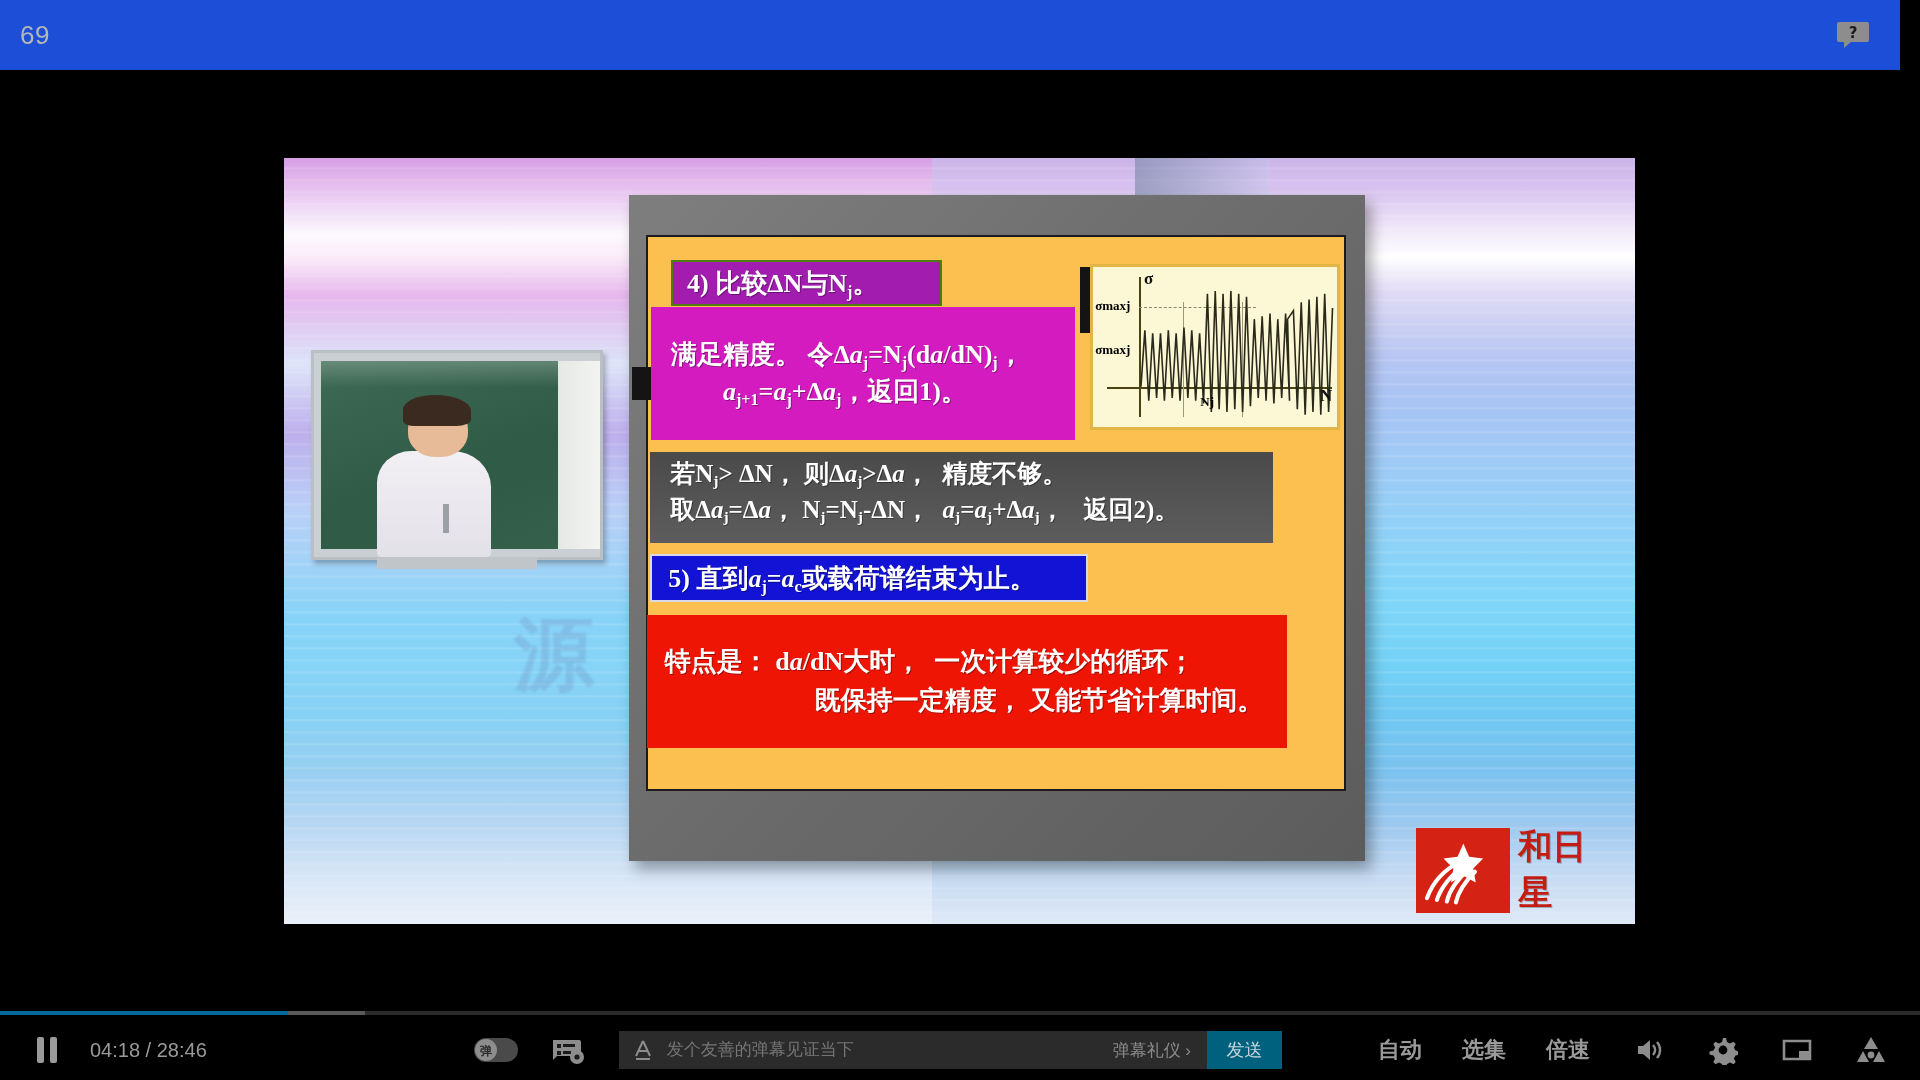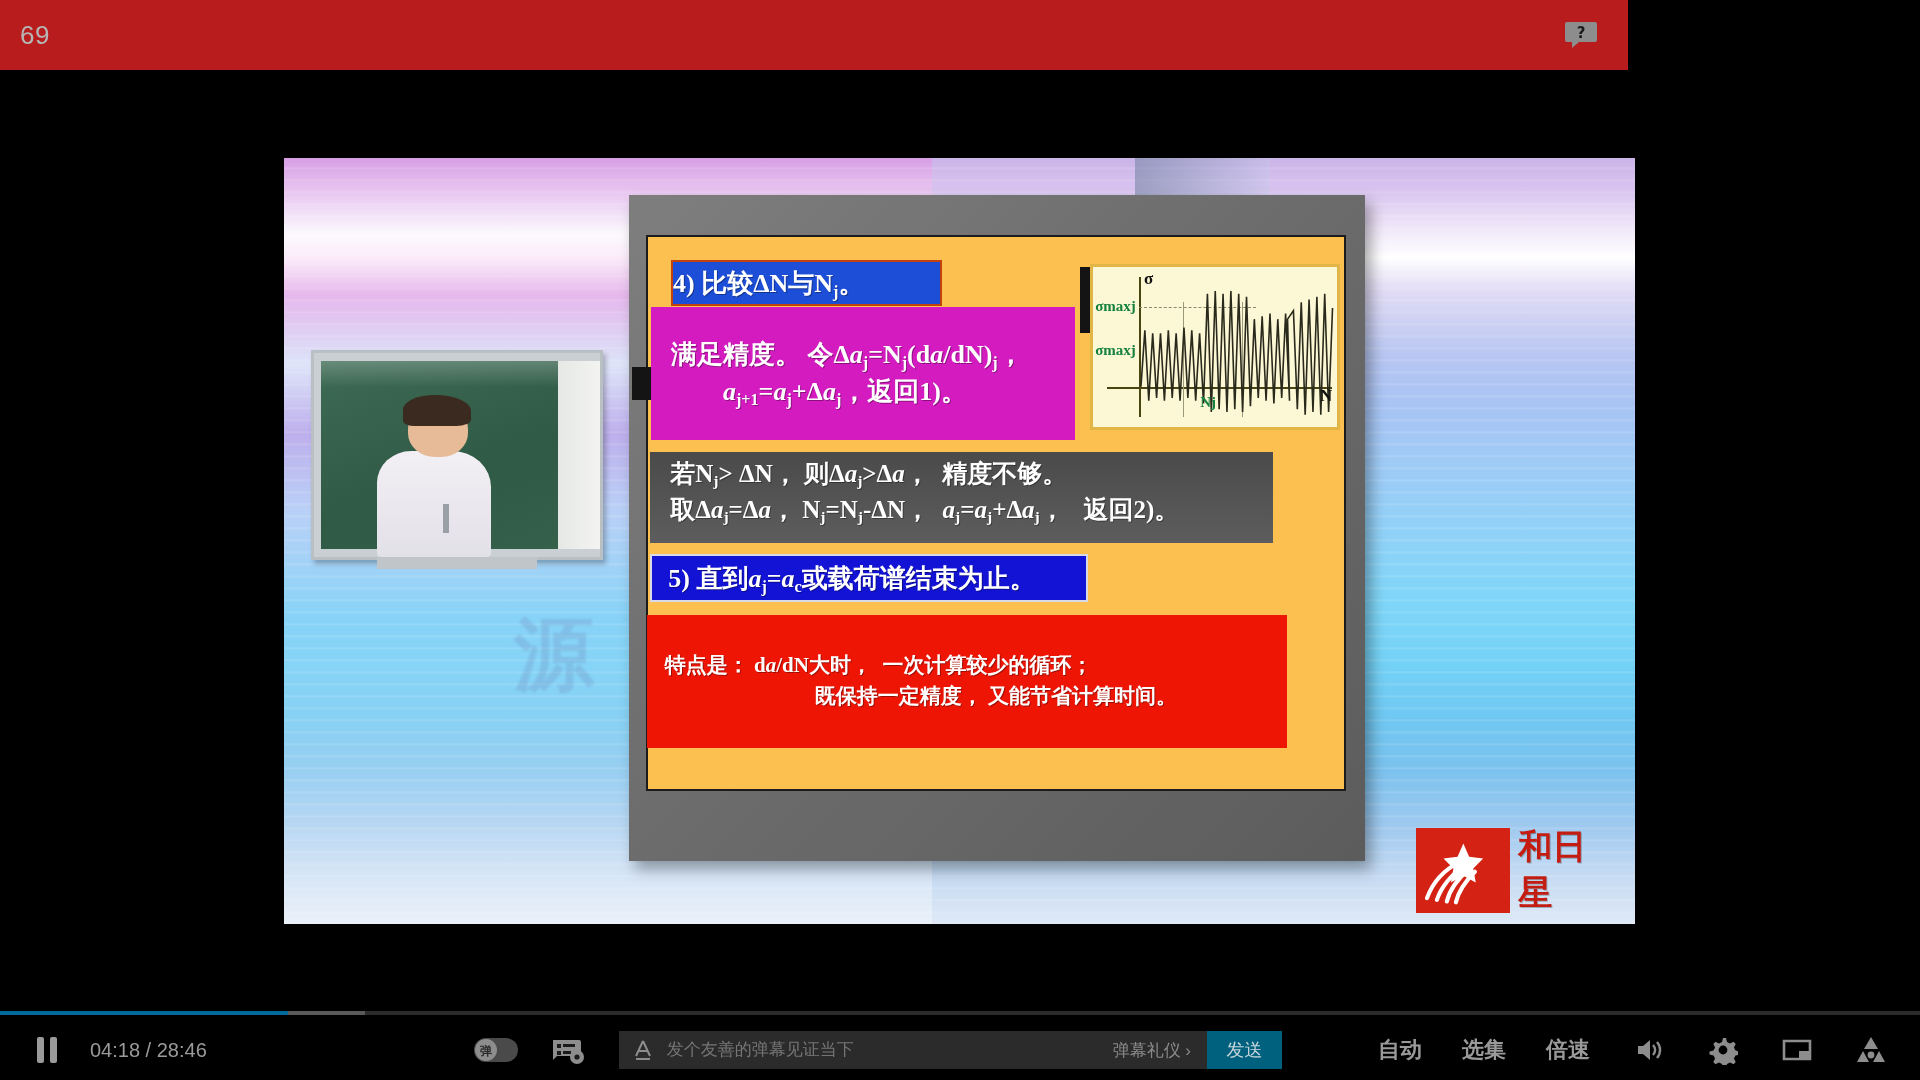--- a/index.html
+++ b/index.html
@@ -5,22 +5,22 @@
   * { box-sizing: border-box; margin: 0; padding: 0; }
   html, body {
     width: 1920px; height: 1080px;
     background: #000;
     overflow: hidden;
     font-family: "Liberation Sans", "DejaVu Sans", sans-serif;
   }
 
   
   #top-bar {
-    position: absolute; left: 0; top: 0; width: 1628px; height: 70px;
-    background: #b91c1c;
+    position: absolute; left: 0; top: 0; width: 1900px; height: 70px;
+    background: #1d4ed8;
   }
   #episode-number {
     position: absolute; left: 20px; top: 20px;
     color: #b6b6b6; font-size: 26px; letter-spacing: .5px;
   }
   #help-icon {
     position: absolute; right: 30px; top: 20px;
     width: 34px; height: 30px;
   }
 
@@ -139,22 +139,22 @@
   
   .blk { position: absolute; }
   .blk-line {
     color: #fff; font-weight: bold;
     font-family: "Liberation Serif", "DejaVu Serif", serif;
     text-shadow: 1px 1px 0 rgba(0,0,0,.35);
     white-space: nowrap;
   }
   #blk-step4 {
     left: 3.3%; top: 4.2%; width: 39%; height: 8.4%;
-    background: #1d4ed8; border: 2px solid #c2410c;
-    display: flex; align-items: center; 
+    background: #a21caf; border: 2px solid #4d7c0f;
+    display: flex; align-items: center; padding-left: 14px;
   }
   #blk-step4 .blk-line { font-size: 26px; }
 
   #blk-case1 {
     left: 0.4%; top: 12.8%; width: 61%; height: 24%;
     background: #d41bc0;
     display: flex; flex-direction: column; justify-content: center;
     padding: 6px 0 6px 20px;
   }
   #blk-case1 .blk-line { font-size: 26px; line-height: 1.38; }
@@ -174,21 +174,21 @@
     display: flex; align-items: center; padding-left: 16px;
   }
   #blk-step5 .blk-line { font-size: 26px; }
 
   #blk-summary {
     left: -0.2%; top: 68.5%; width: 92%; height: 24%;
     background: #ef1505;
     display: flex; flex-direction: column; justify-content: center;
     padding: 6px 0 6px 18px;
   }
-  #blk-summary .blk-line { font-size: 21px; line-height: 1.5; }
+  #blk-summary .blk-line { font-size: 26px; line-height: 1.5; }
   #blk-summary .indent-2 { padding-left: 118px; }
   #blk-summary .indent-3 { padding-left: 150px; }
 
   .mi { font-style: italic; }
   .sub { font-size: .62em; vertical-align: -.28em; }
 
   
   #inset-chart {
     position: absolute; left: 63.5%; top: 5%; width: 36%; height: 30%;
     background: #fcf8d6; border: 3px solid #e2b646;
@@ -197,23 +197,23 @@
   #inset-chart .y-axis { left: 19%; top: 6%; width: 2px; height: 88%; }
   #inset-chart .x-axis { left: 6%; top: 75%; width: 92%; height: 2px; }
   #inset-chart .vline { position: absolute; background: #9a9a7a; width: 1px; }
   #inset-chart #vline-a { left: 37%; top: 22%; height: 72%; }
   #inset-chart #vline-b { left: 61%; top: 22%; height: 72%; }
   #inset-chart .dashline {
     position: absolute; left: 19%; top: 25%; width: 48%;
     border-top: 1px dashed #8c8c6a;
   }
   .ch-lbl {
-    position: absolute; color: #15803d; font-weight: bold;
+    position: absolute; color: #000000; font-weight: bold;
     font-family: "Liberation Serif", "DejaVu Serif", serif;
-    font-size: 15px; white-space: nowrap;
+    font-size: 13px; white-space: nowrap;
   }
   #lbl-sigma { left: 21%; top: 1%; color: #111; font-size: 17px; }
   #lbl-smax  { left: 1%;  top: 19%; }
   #lbl-smin  { left: 1%;  top: 47%; }
   #lbl-nj    { left: 44%; top: 79%; }
   #lbl-N     { right: 2%; top: 74%; color: #111; font-size: 17px; }
   #wave-svg  { position: absolute; left: 19%; top: 6%; width: 80%; height: 88%; }
 
   
   #channel-logo {

